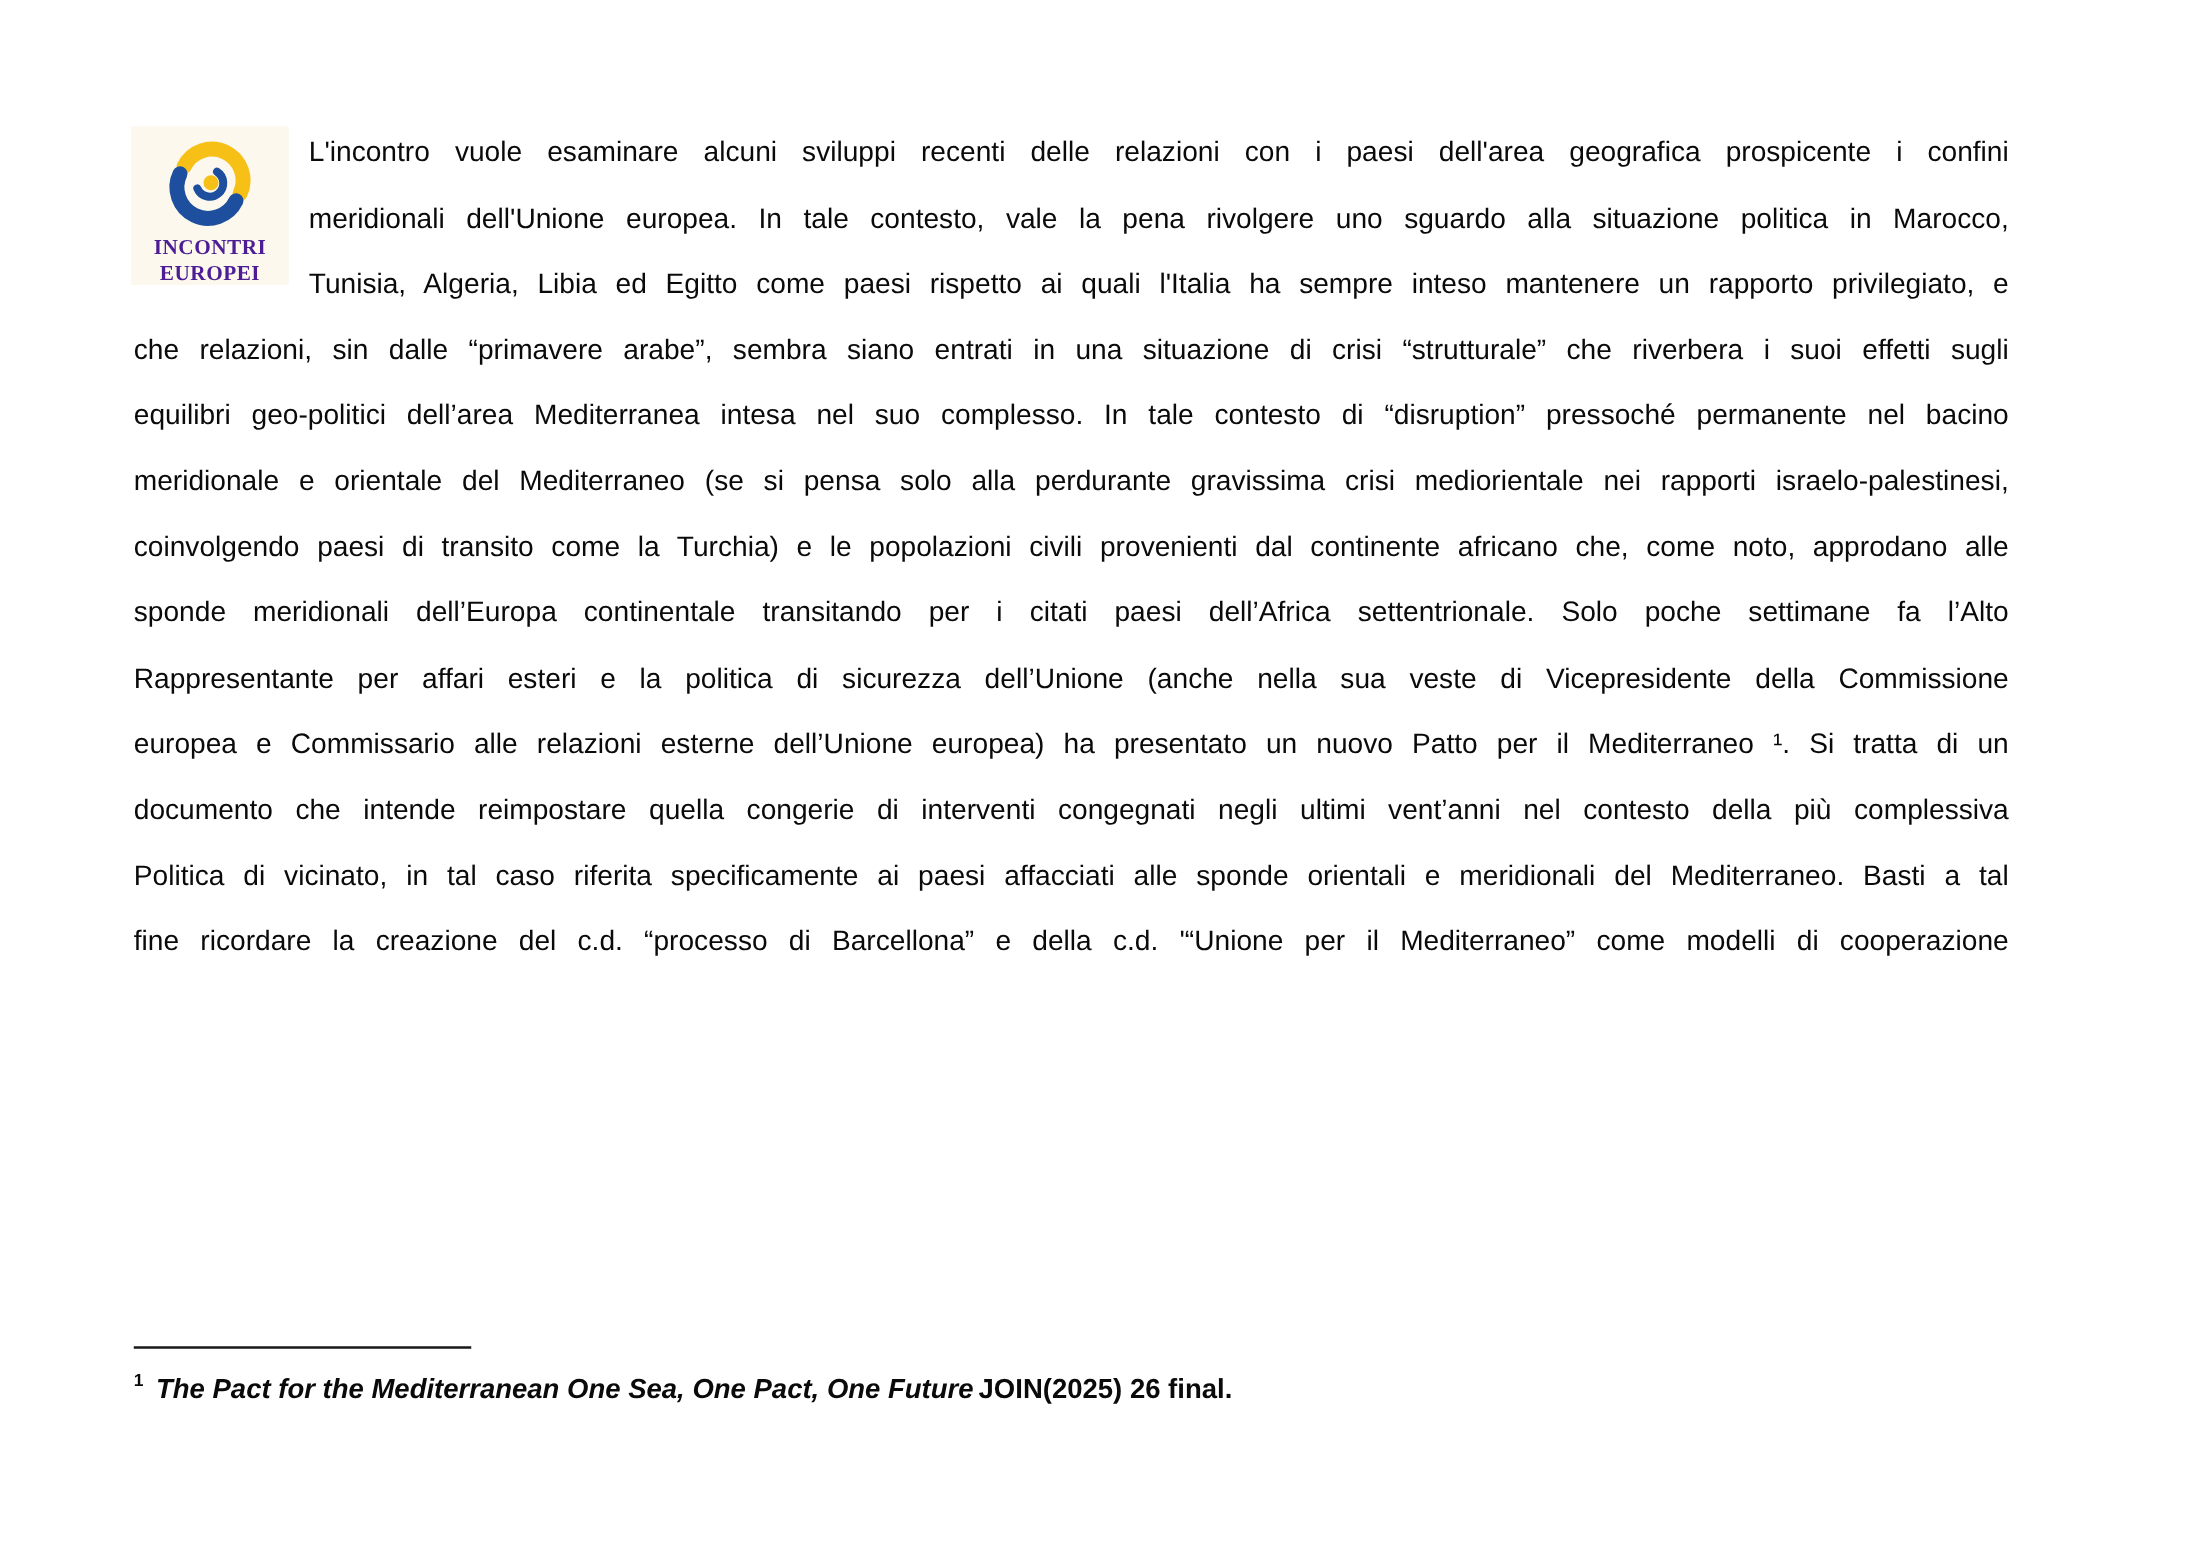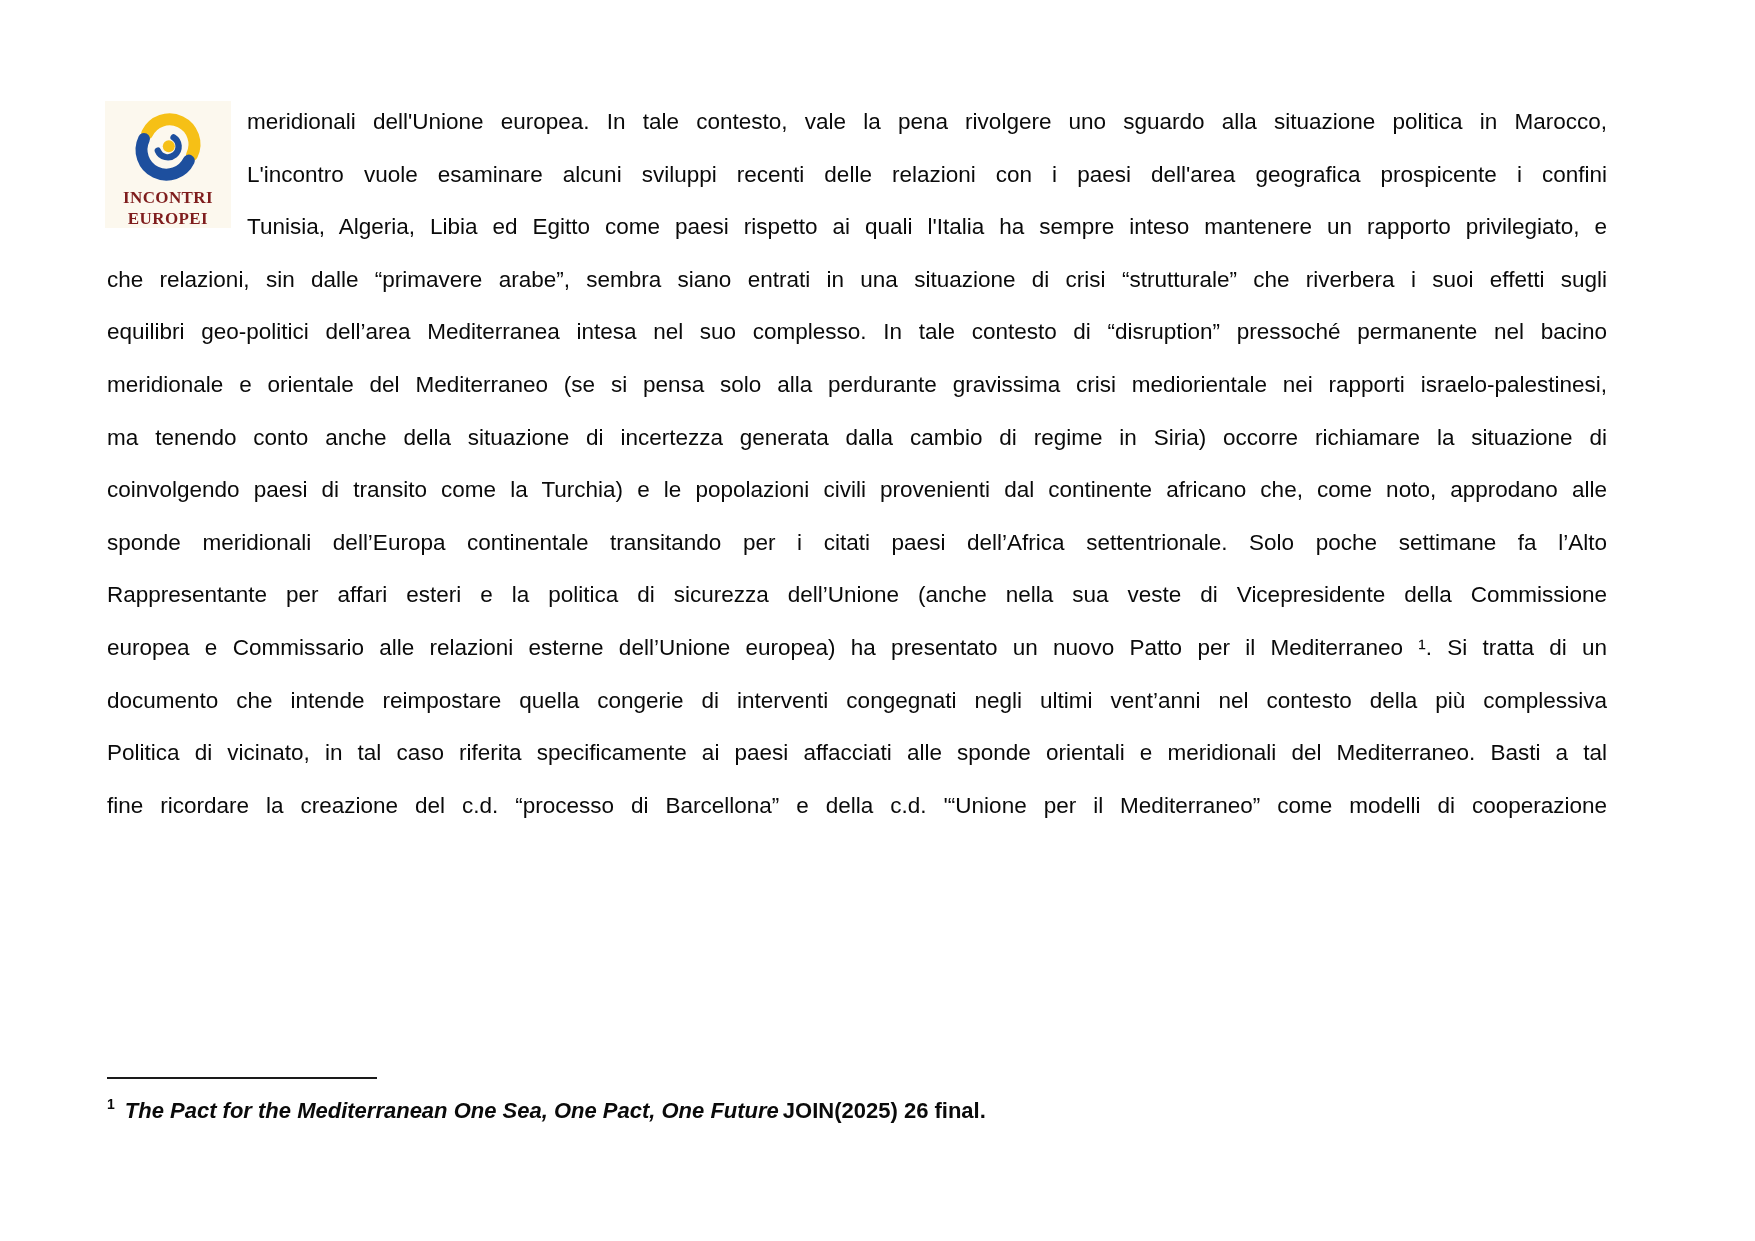--- a/index.html
+++ b/index.html
@@ -26,21 +26,21 @@
   .logo-swirl {
     display: block;
     margin: 6px auto 0 auto;
   }
   .logo-text {
     font-family: "Liberation Serif", serif;
     font-weight: bold;
     font-size: 17px;
     line-height: 21px;
     letter-spacing: 0.4px;
-    color: #7f1d1d;
+    color: #4c1d95;
   }
 
   
   .body-text {
     position: absolute;
     left: 107px;
     top: 96px;
     width: 1500px;
   }
   .line {
@@ -93,27 +93,26 @@
 
       <path d="M 57 38 A 13.5 13.5 0 1 1 37.3 54.6" fill="none" stroke-width="8" stroke-linecap="round" stroke="#1d4f9e"></path>
 
       <circle cx="51" cy="49" r="7.5" fill="#f6c016"></circle>
     </svg>
     <div class="logo-text">INCONTRI</div>
     <div class="logo-text">EUROPEI</div>
   </div>
 
   <div class="body-text">
+      <div class="line indent">L'incontro vuole esaminare alcuni sviluppi recenti delle relazioni con i paesi dell'area geografica prospicente i confini</div>
       <div class="line indent">meridionali dell'Unione europea. In tale contesto, vale la pena rivolgere uno sguardo alla situazione politica in Marocco,</div>
-      <div class="line indent">L'incontro vuole esaminare alcuni sviluppi recenti delle relazioni con i paesi dell'area geografica prospicente i confini</div>
       <div class="line indent">Tunisia, Algeria, Libia ed Egitto come paesi rispetto ai quali l'Italia ha sempre inteso mantenere un rapporto privilegiato, e</div>
       <div class="line">che relazioni, sin dalle “primavere arabe”, sembra siano entrati in una situazione di crisi “strutturale” che riverbera i suoi effetti sugli</div>
       <div class="line">equilibri geo-politici dell’area Mediterranea intesa nel suo complesso. In tale contesto di “disruption” pressoché permanente nel bacino</div>
       <div class="line">meridionale e orientale del Mediterraneo (se si pensa solo alla perdurante gravissima crisi mediorientale nei rapporti israelo-palestinesi,</div>
-      <div class="line">ma tenendo conto anche della situazione di incertezza generata dalla cambio di regime in Siria) occorre richiamare la situazione di</div>
       <div class="line">coinvolgendo paesi di transito come la Turchia) e le popolazioni civili provenienti dal continente africano che, come noto, approdano alle</div>
       <div class="line">sponde meridionali dell’Europa continentale transitando per i citati paesi dell’Africa settentrionale. Solo poche settimane fa l’Alto</div>
       <div class="line">Rappresentante per affari esteri e la politica di sicurezza dell’Unione (anche nella sua veste di Vicepresidente della Commissione</div>
       <div class="line">europea e Commissario alle relazioni esterne dell’Unione europea) ha presentato un nuovo Patto per il Mediterraneo ¹. Si tratta di un</div>
       <div class="line">documento che intende reimpostare quella congerie di interventi congegnati negli ultimi vent’anni nel contesto della più complessiva</div>
       <div class="line">Politica di vicinato, in tal caso riferita specificamente ai paesi affacciati alle sponde orientali e meridionali del Mediterraneo. Basti a tal</div>
       <div class="line">fine ricordare la creazione del c.d. “processo di Barcellona” e della c.d. '“Unione per il Mediterraneo” come modelli di cooperazione</div>
     </div>
 
   <div class="footnote-rule"></div>

